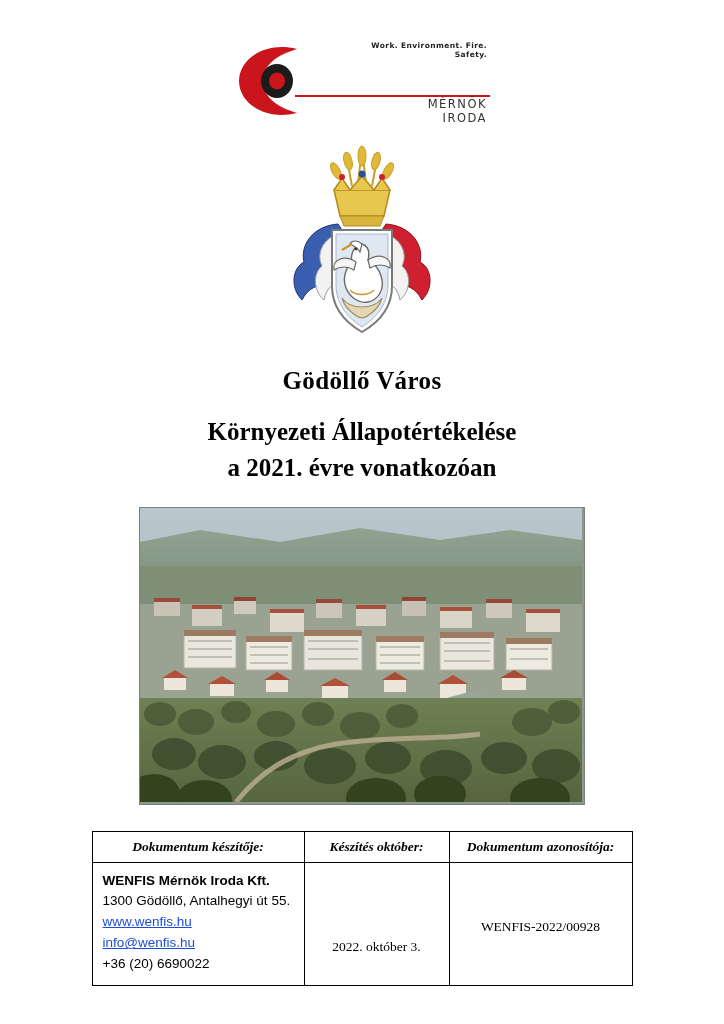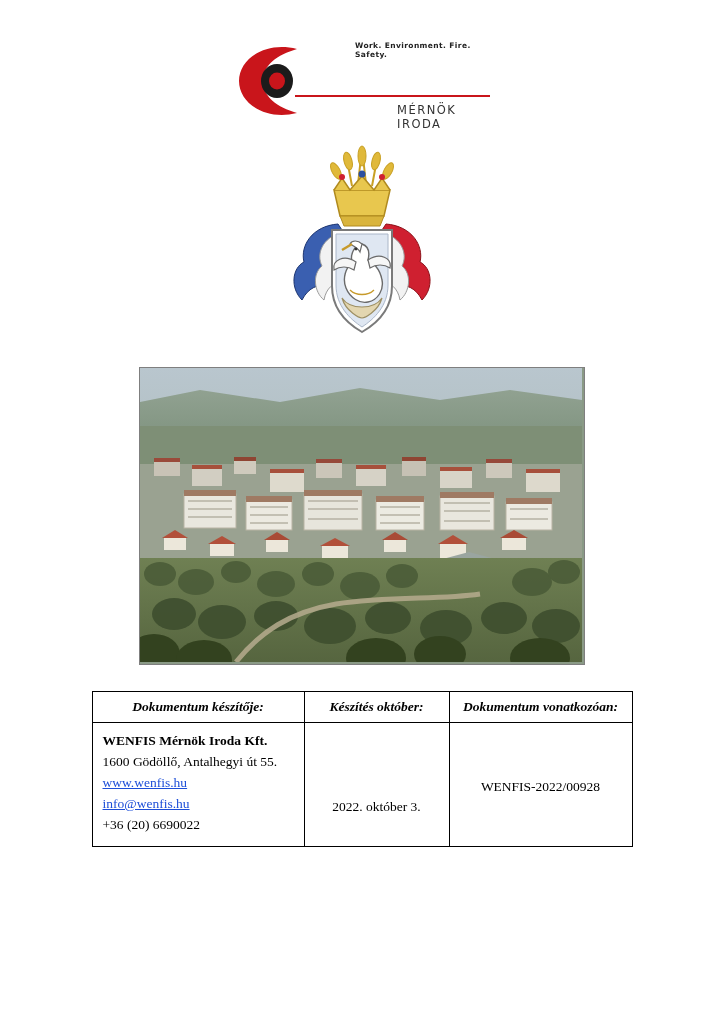--- a/index.html
+++ b/index.html
@@ -23,20 +23,21 @@
     box-sizing: border-box;
   }
 
   
   .logo-block {
     margin-top: 38px;
     display: flex;
     justify-content: center;
     align-items: center;
     height: 86px;
+    text-align: right;
   }
   .logo-wrap {
     position: relative;
     width: 250px;
     height: 84px;
     display: flex;
     align-items: center;
   }
   .logo-swoosh {
     position: absolute;
@@ -62,21 +63,21 @@
     top: 2px;
     font-family: "DejaVu Sans", sans-serif;
     font-size: 7.5px;
     letter-spacing: 0.4px;
     color: #222222;
     font-weight: bold;
   }
   .logo-sub {
     position: absolute;
     left: 160px;
-    top: 64px;
+    top: 58px;
     font-family: "DejaVu Sans", sans-serif;
     font-size: 11.5px;
     letter-spacing: 1.5px;
     color: #333333;
   }
   .logo-rule {
     position: absolute;
     left: 58px;
     top: 56px;
     width: 195px;
@@ -155,21 +156,21 @@
     font-family: "Liberation Serif", serif;
   }
   .col1 { width: 212px; }
   .col2 { width: 145px; }
   .col3 { width: 183px; }
 
   td.cell-creator {
     padding: 8px 0 10px 10px;
     font-size: 13.5px;
     line-height: 1.55;
-    font-family: Liberation Serif, serif;
+    font-family: Liberation Sans, sans-serif;
   }
   td.cell-creator .strong {
     font-weight: bold;
   }
   td.cell-creator a {
     color: #1d4ed8;
     text-decoration: underline;
   }
   td.cell-mid {
     text-align: center;
@@ -245,20 +246,25 @@
         <path d="M96 120 C108 112 120 118 118 128 C112 124 104 124 98 128 Z" fill="#f6f6f6" stroke="#6a6a6a" stroke-width="1.2"></path>
         <path d="M84 122 C72 114 60 120 62 130 C68 126 76 126 82 130 Z" fill="#f6f6f6" stroke="#6a6a6a" stroke-width="1.2"></path>
         <circle cx="84" cy="109" r="1.4" fill="#333333"></circle>
         <path d="M78 150 C84 156 96 156 102 150" stroke="#c79a2a" stroke-width="1.4" fill="none"></path>
       </g>
 
       <path d="M70 158 C78 170 102 170 110 158 C106 172 92 178 90 178 C88 178 74 172 70 158 Z" fill="#e3d6b0" stroke="#9d8f64" stroke-width="1.2"></path>
     </svg>
   </div>
 
+  <div class="title-block">
+    <div class="title-main">Gödöllő Város</div>
+    <div class="title-sub">Környezeti Állapotértékelése</div>
+    <div class="title-sub" style="margin-top:2px">a 2021. évre vonatkozóan</div>
+  </div>
 
   <div class="photo-block">
     <div class="photo">
       <svg width="442" height="294" viewBox="0 0 442 294" aria-hidden="true">
         <defs>
           <linearGradient id="sky" x1="0" y1="0" x2="0" y2="1">
             <stop offset="0%" stop-color="#b9c6ce"></stop>
             <stop offset="100%" stop-color="#9fb0a6"></stop>
           </linearGradient>
           <linearGradient id="farhill" x1="0" y1="0" x2="0" y2="1">
@@ -401,28 +407,28 @@
     <table class="meta">
       <colgroup>
         <col class="col1">
           <col class="col2">
           <col class="col3">
       </colgroup>
       <thead>
         <tr>
           <th>Dokumentum készítője:</th>
           <th>Készítés október:</th>
-          <th>Dokumentum vonatkozóan:</th>
+          <th>Dokumentum azonosítója:</th>
         </tr>
       </thead>
       <tbody>
         <tr>
           <td class="cell-creator">
             <div class="strong">WENFIS Mérnök Iroda Kft.</div>
-            <div>1600 Gödöllő, Antalhegyi út 55.</div>
+            <div>1300 Gödöllő, Antalhegyi út 55.</div>
             <div><a href="#">www.wenfis.hu</a></div>
             <div><a href="#">info@wenfis.hu</a></div>
             <div>+36 (20) 6690022</div>
           </td>
           <td class="cell-mid">2022. október 3.</td>
           <td class="cell-id">WENFIS-2022/00928</td>
         </tr>
       </tbody>
     </table>
   </div>

